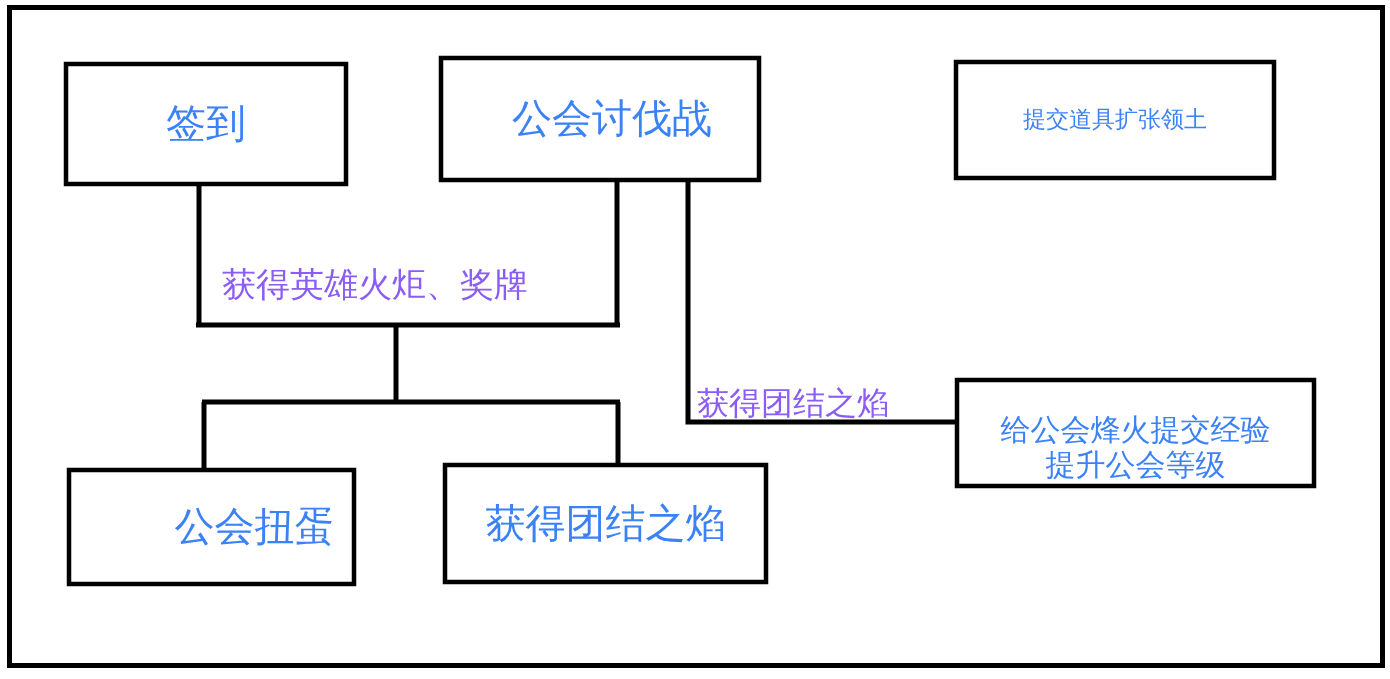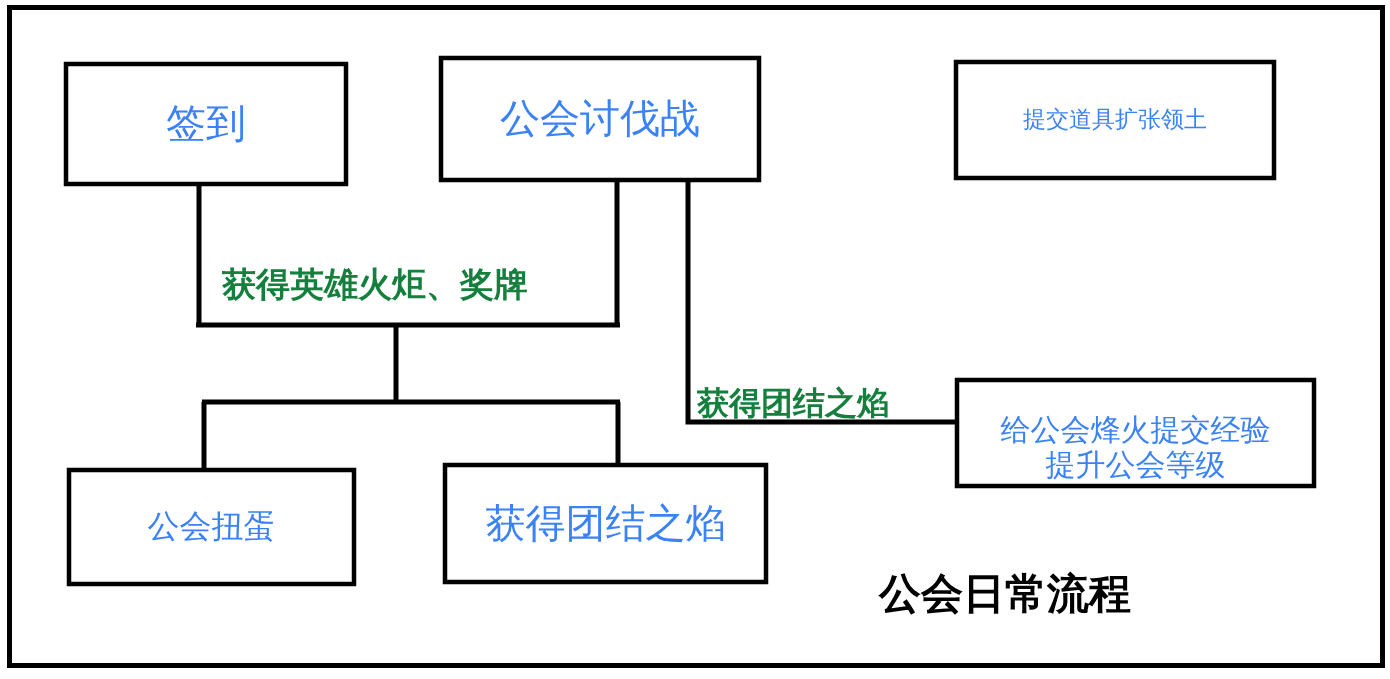--- a/index.html
+++ b/index.html
@@ -31,25 +31,24 @@
     justify-content: center;
     text-align: center;
     color: #3b82f6;
     font-family: "DejaVu Serif", "Liberation Serif", serif;
     line-height: 1.18;
     white-space: pre-line;
     pointer-events: none;
   }
   .edge-label {
     position: absolute;
-    color: #15803d;
+    color: #8b5cf6;
     font-family: "DejaVu Serif", "Liberation Serif", serif;
     white-space: nowrap;
     pointer-events: none;
-    font-weight: bold;
   }
   .caption {
     position: absolute;
     color: #000000;
     font-family: "DejaVu Serif", "Liberation Serif", serif;
     font-weight: bold;
     white-space: nowrap;
   }
 </style>
 </head>
@@ -75,25 +74,24 @@
     <path d="M 396 325 L 396 403" fill="none" stroke="#000000" stroke-width="5"></path>
 
     <path d="M 202 402 L 620 402" fill="none" stroke="#000000" stroke-width="5"></path>
     <path d="M 204 402 L 204 470" fill="none" stroke="#000000" stroke-width="5"></path>
     <path d="M 618 402 L 618 465" fill="none" stroke="#000000" stroke-width="5"></path>
 
     <path d="M 688 180 L 688 422 L 957 422" fill="none" stroke="#000000" stroke-width="5"></path>
   </svg>
 
   <div class="node-label" style="left: 64px; top: 62px; width: 284px; height: 124px; font-size: 40px;">签到</div>
-  <div class="node-label" style="left: 439px; top: 56px; width: 322px; height: 126px; font-size: 40px;">公会讨伐战</div>
+  <div class="node-label" style="left: 451px; top: 56px; width: 322px; height: 126px; font-size: 40px;">公会讨伐战</div>
   <div class="node-label" style="left: 954px; top: 60px; width: 322px; height: 120px; font-size: 23px;">提交道具扩张领土</div>
-  <div class="node-label" style="left: 67px; top: 468px; width: 289px; height: 118px; font-size: 32px;">公会扭蛋</div>
+  <div class="node-label" style="left: 67px; top: 468px; width: 289px; height: 118px; font-size: 40px; padding-left: 43px;">公会扭蛋</div>
   <div class="node-label" style="left: 443px; top: 463px; width: 325px; height: 121px; font-size: 40px;">获得团结之焰</div>
   <div class="node-label" style="left: 955px; top: 378px; width: 361px; height: 138px; font-size: 30px;">给公会烽火提交经验
 提升公会等级</div>
 
   <div class="edge-label" style="left: 222px; top: 262px; font-size: 34px;">获得英雄火炬、奖牌</div>
   <div class="edge-label" style="left: 697px; top: 382px; font-size: 32px;">获得团结之焰</div>
 
-  <div class="caption" style="left: 879px; top: 566px; font-size: 42px;">公会日常流程</div>
 
 </div>
 
 </body></html>

